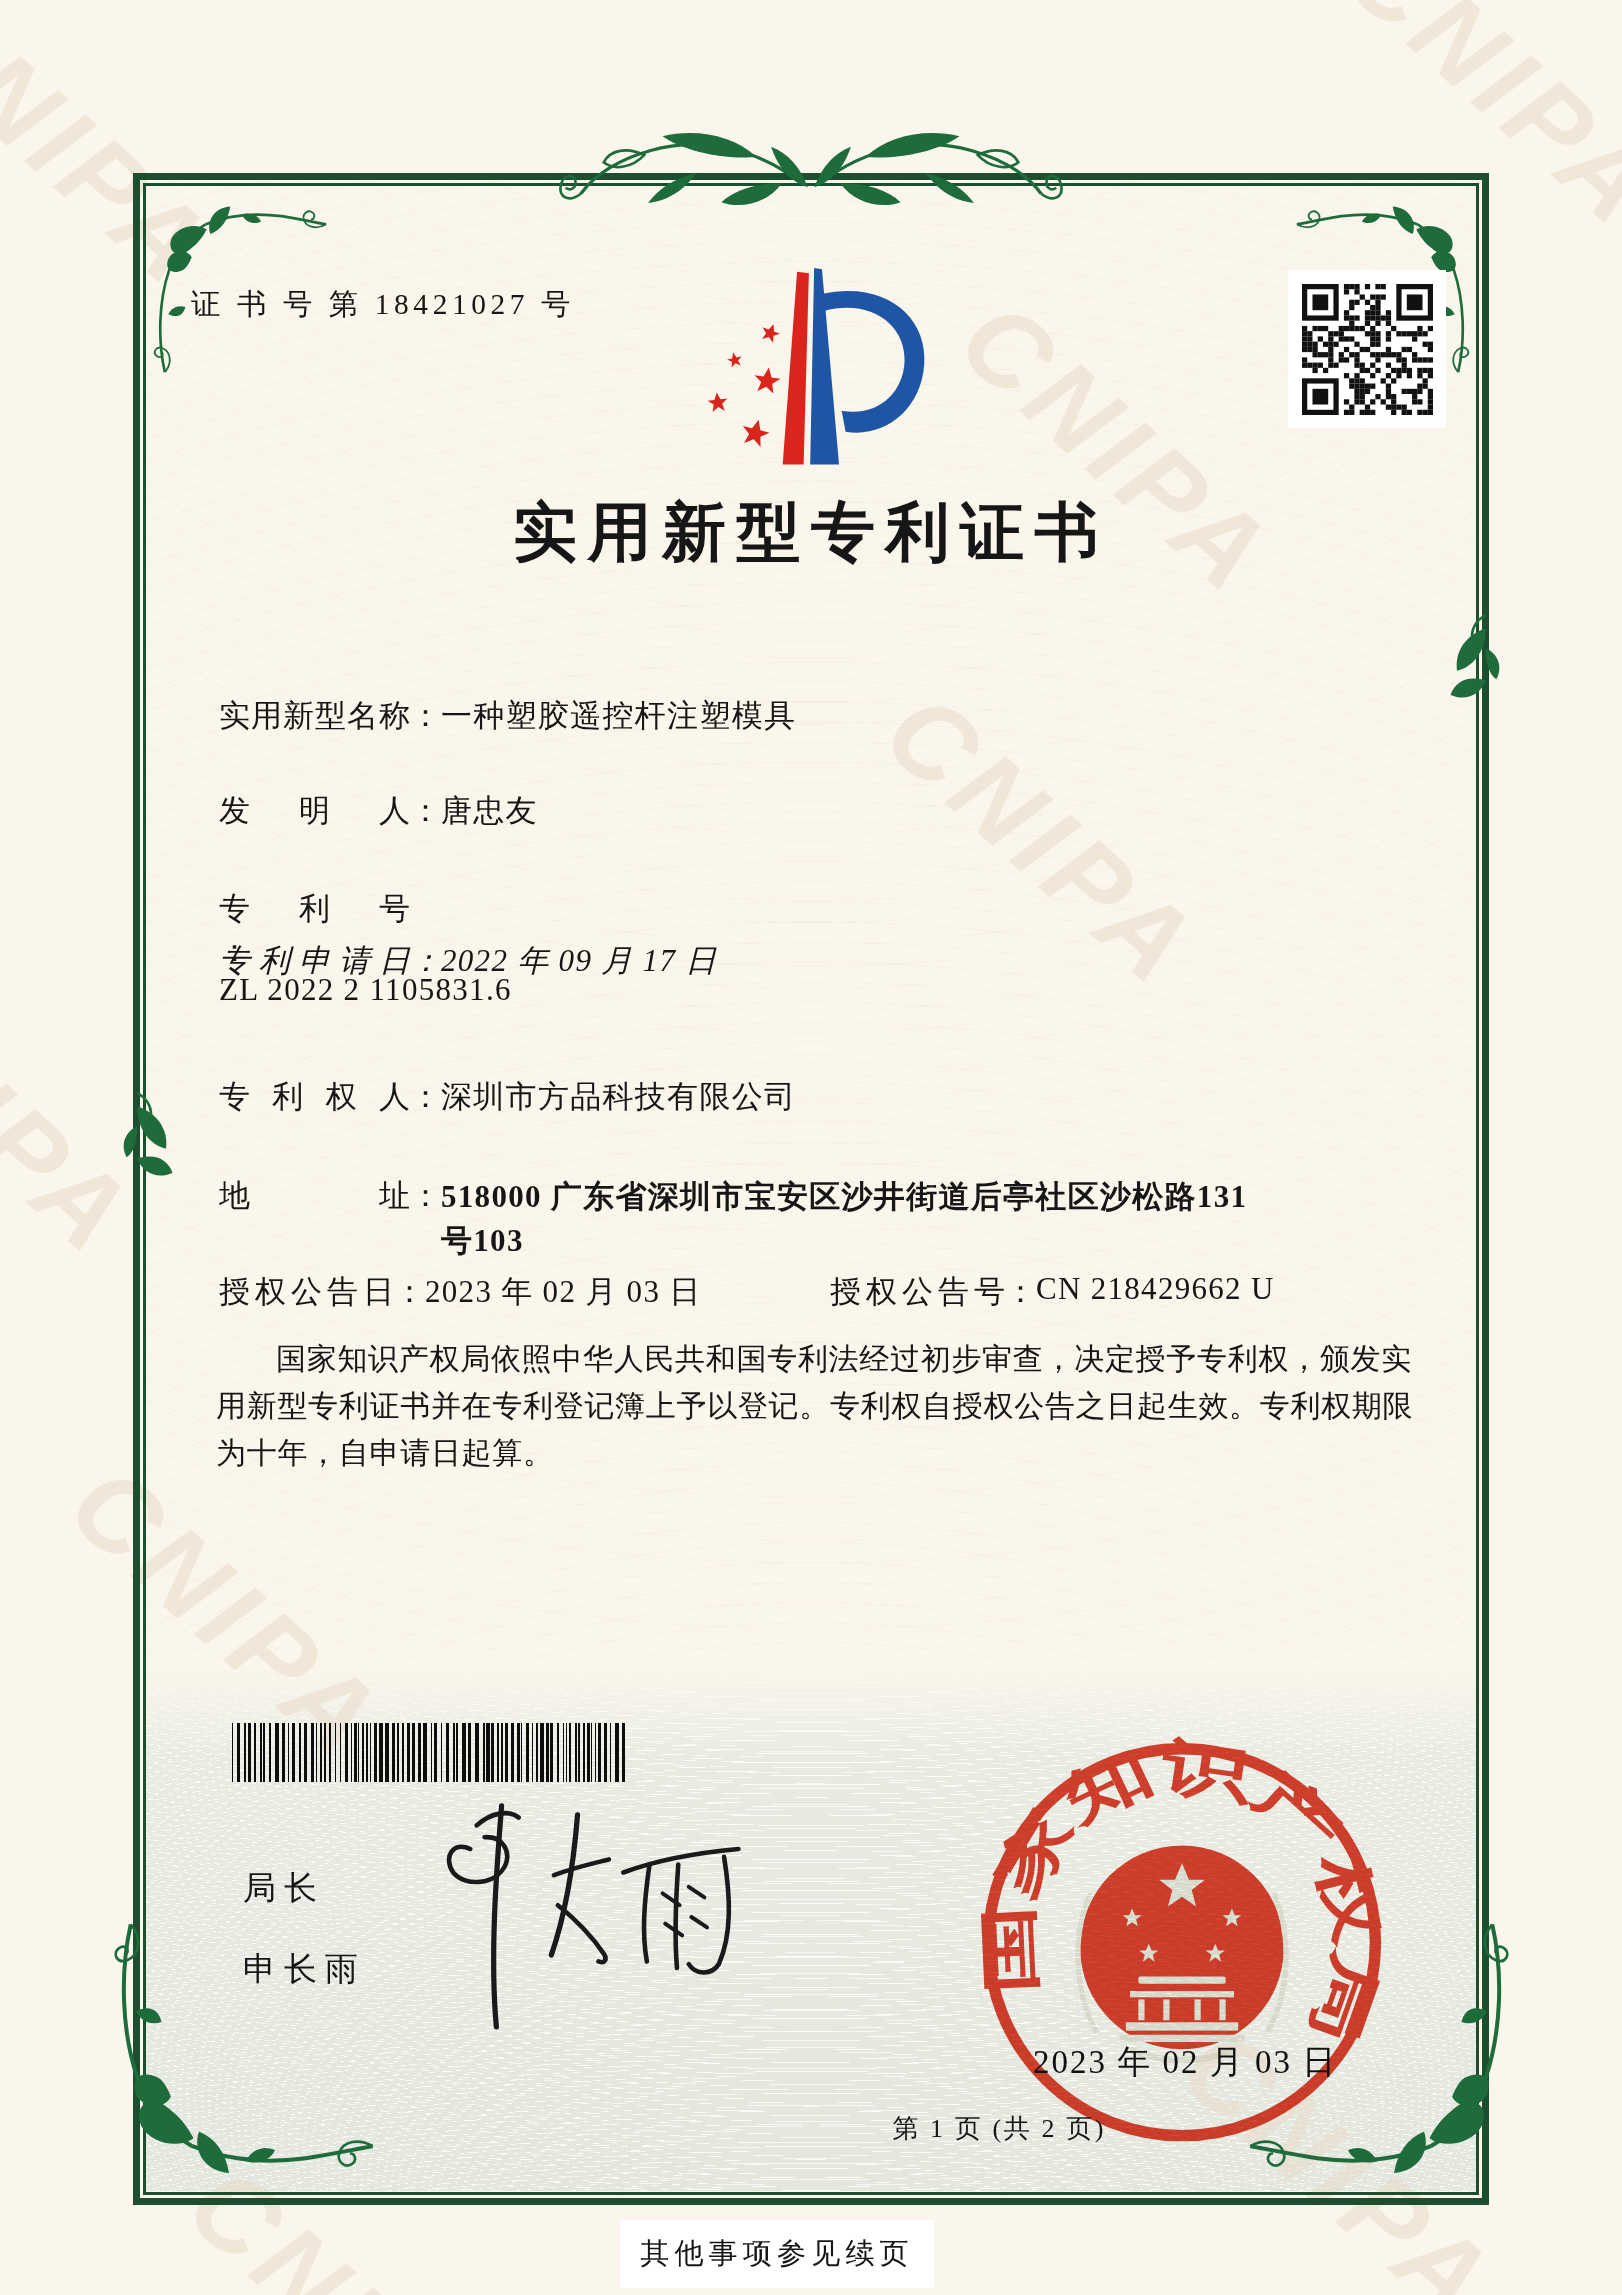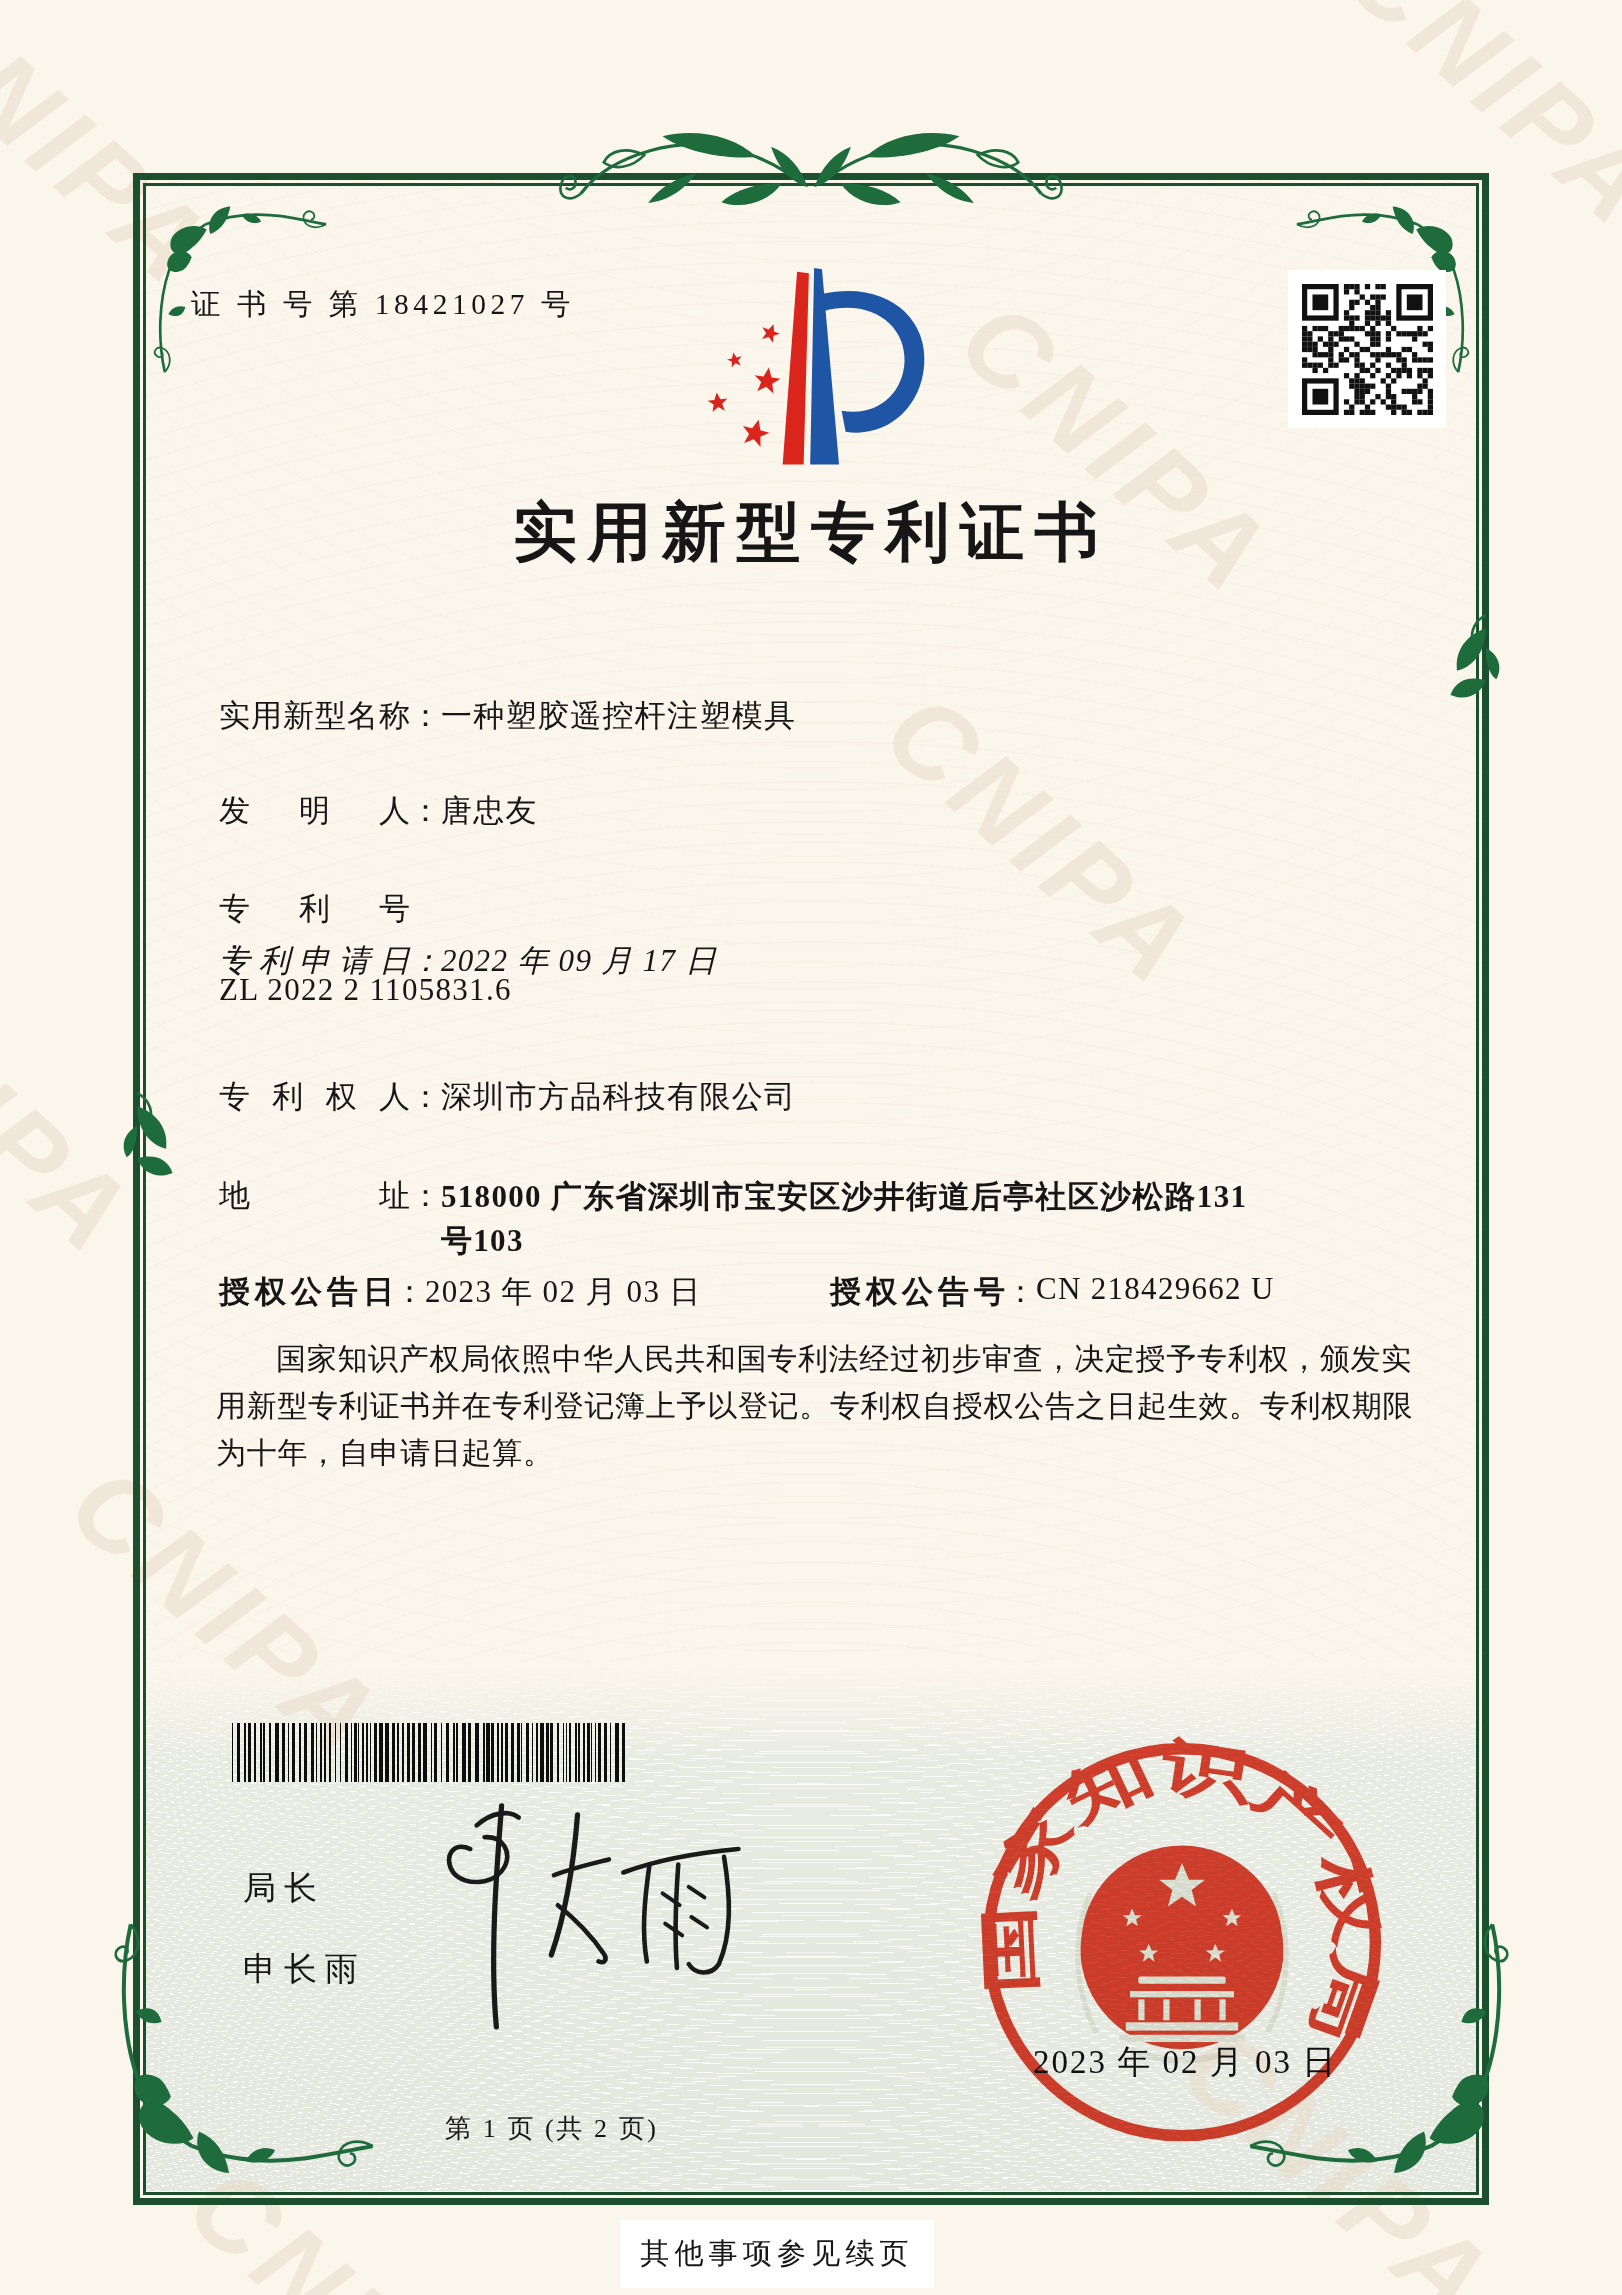--- a/index.html
+++ b/index.html
@@ -25,34 +25,34 @@
         repeating-radial-gradient(130% 85% at 50% 140%, rgba(255,255,255,.85) 0 1.3px, transparent 1.3px 17px),
         repeating-radial-gradient(140% 95% at 50% -40%, rgba(255,255,255,.7) 0 1.3px, transparent 1.3px 19.6px),
         linear-gradient(#e9ece3,#e3e7de);}
   .green-fade{position:absolute;left:0;top:0;width:100%;height:98px;
       background:linear-gradient(#fbf6ec, rgba(251,246,236,0));}
   .ink{z-index:4;}
   .cert-no{font-size:29.4px;letter-spacing:4.6px;}
   .title{left:133px;width:1356px;text-align:center;top:489px;font-size:64px;font-weight:700;letter-spacing:10.5px;}
   .frow{position:absolute;left:219px;display:flex;font-size:31px;z-index:4;}
   .flabel{display:inline-block;width:191px;text-align:justify;text-align-last:justify;}
-  .flabel.short{width:175px;font-weight:bold;}
+  .flabel.short{width:175px;}
   .fvalue{display:inline-block;letter-spacing:1.3px;}
   .addr .fvalue{width:811px;line-height:44px;font-weight:bold;}
   .para{position:absolute;left:216px;width:1204px;font-size:30px;line-height:47px;
         text-indent:2em;letter-spacing:0.7px;z-index:4;}
   .qr-panel{position:absolute;left:1288px;top:270px;width:158px;height:158px;background:#fff;z-index:4;
             display:flex;align-items:center;justify-content:center;}
   .barcode{position:absolute;left:232px;top:1723px;width:416px;height:59px;z-index:4;}
   .director{position:absolute;left:243px;font-size:33px;letter-spacing:7.9px;z-index:4;}
   .seal{position:absolute;left:974px;top:1729px;width:416px;height:416px;z-index:4;
         opacity:.93;mix-blend-mode:multiply;}
   .seal-date{position:absolute;left:995px;top:2040px;width:380px;text-align:center;
              font-size:33px;letter-spacing:2px;color:#101010;z-index:5;}
-  .page-info{position:absolute;left:445px;top:2111px;width:661px;text-align:left;
+  .page-info{position:absolute;left:445px;top:2111px;width:661px;text-align:right;
              font-size:26px;letter-spacing:2.6px;z-index:4;}
   .cont-panel{position:absolute;left:620px;top:2220px;width:314px;height:68px;background:#ffffff;
               display:flex;align-items:center;justify-content:center;z-index:4;
               font-size:29px;letter-spacing:5.2px;}
   .orn{position:absolute;z-index:3;}
 </style>
 </head>
 <body>
 
 <div class="page">

